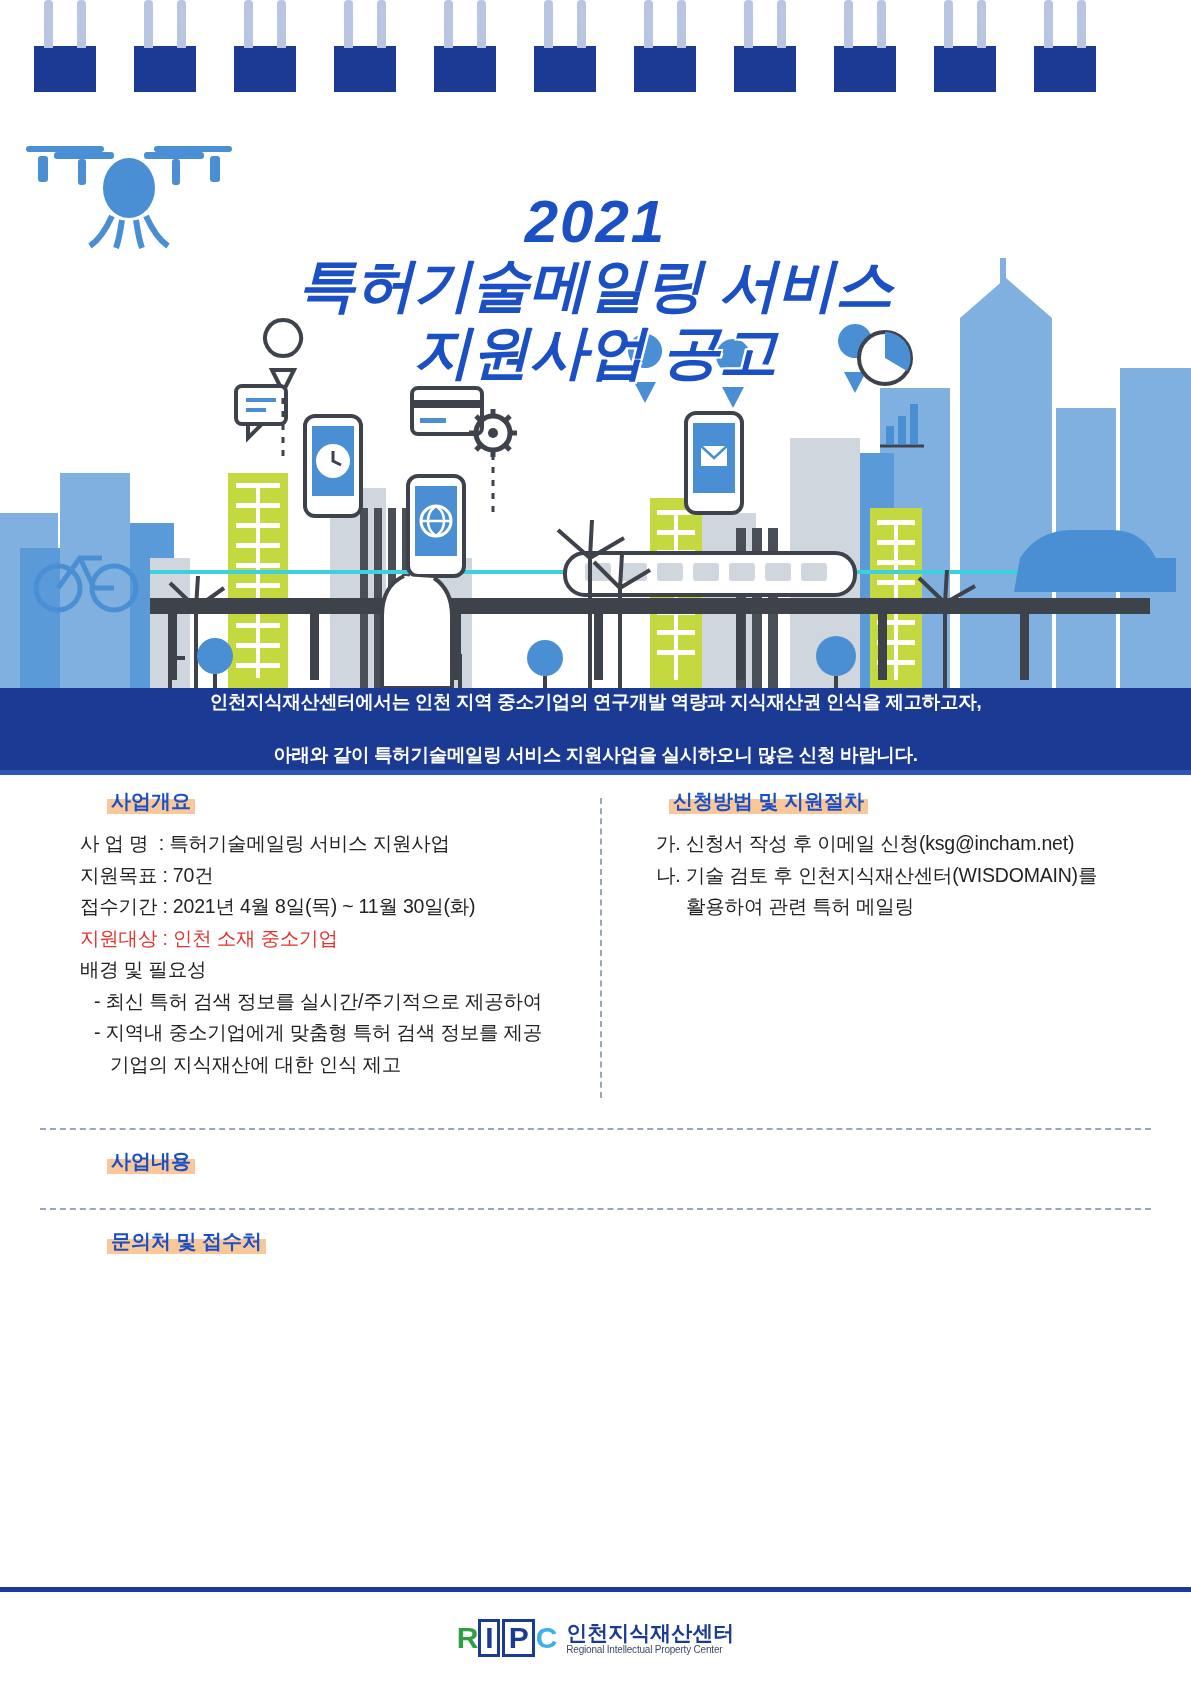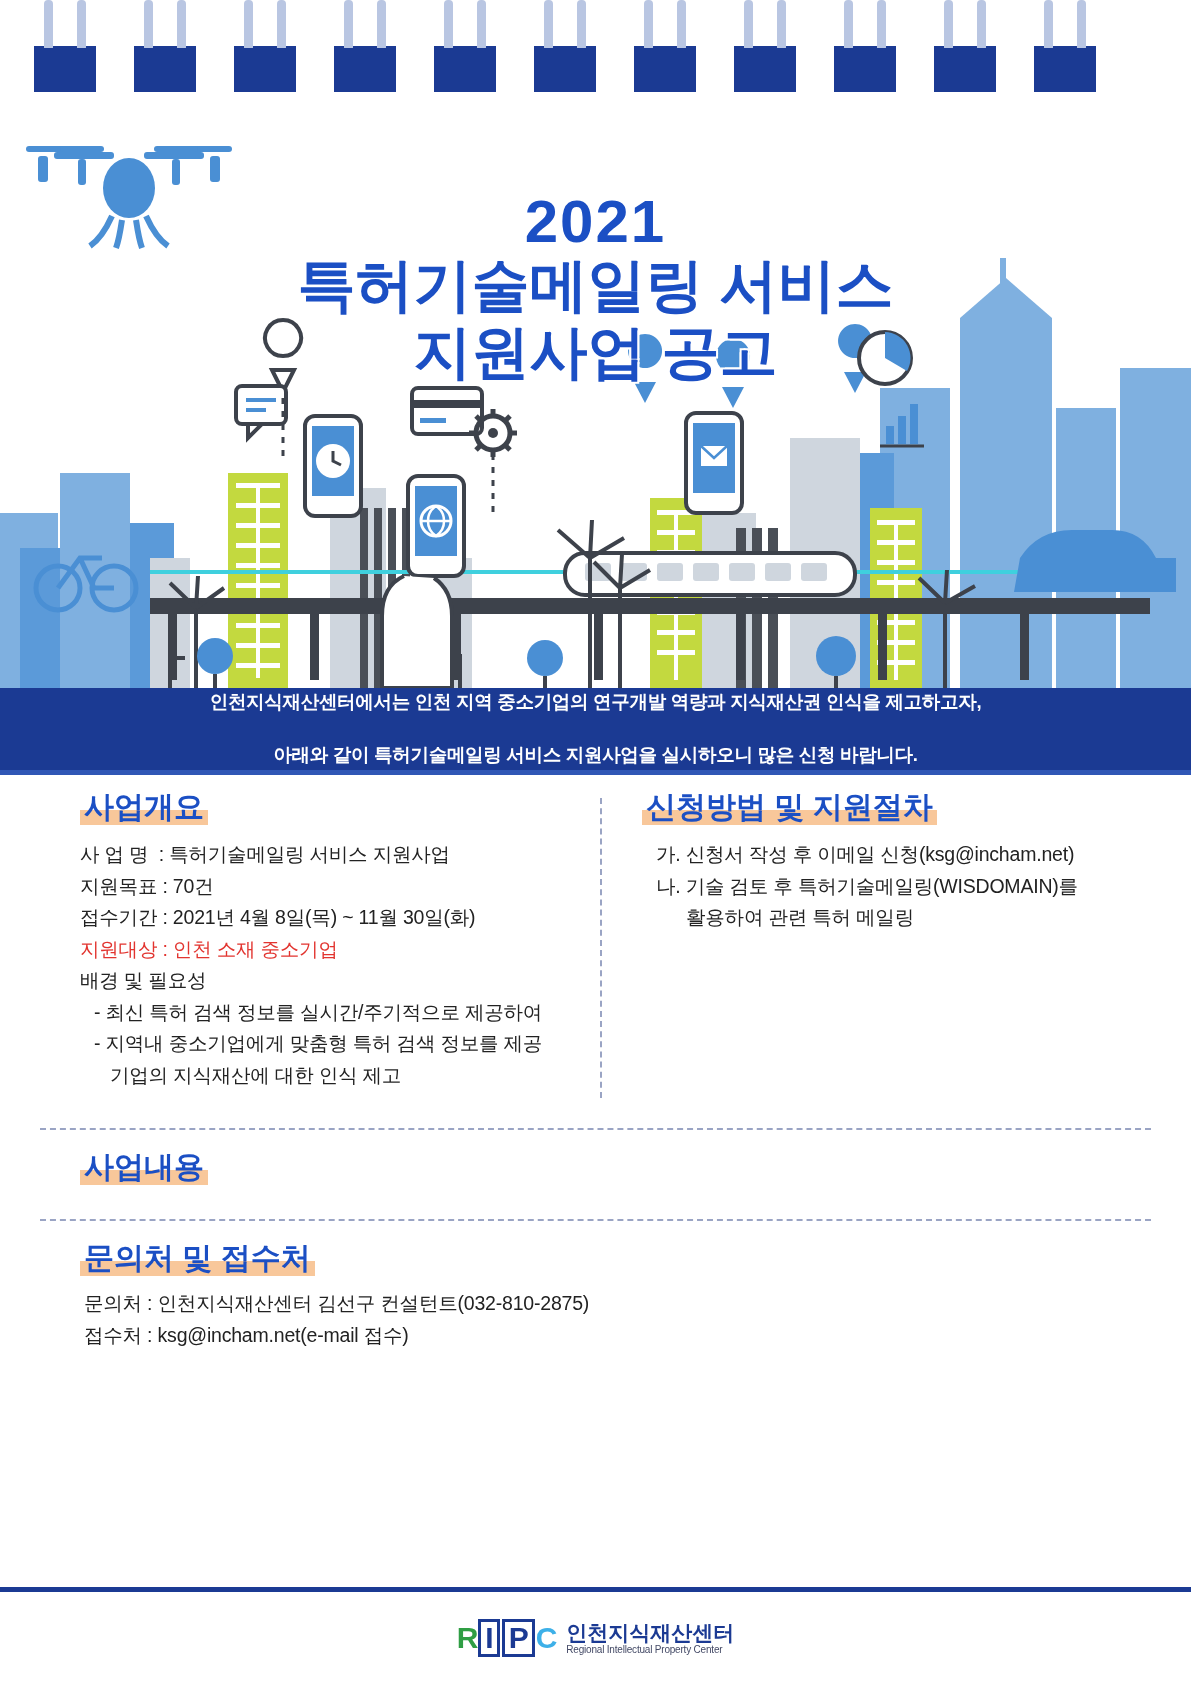--- a/index.html
+++ b/index.html
@@ -57,20 +57,21 @@
   .skyline { position: absolute; bottom: 0; left: 0; width: 1191px; height: 430px; }
 
   .hero-title {
     position: absolute;
     top: 100px;
     left: 0;
     width: 1191px;
     text-align: center;
     z-index: 5;
     pointer-events: none;
+    font-style: italic;
   }
   .hero-year {
     font-size: 60px;
     font-weight: bold;
     color: #1b4fc4;
     letter-spacing: 2px;
     line-height: 1;
     text-shadow: 2px 2px 0 #ffffff, -2px -2px 0 #ffffff, 2px -2px 0 #ffffff, -2px 2px 0 #ffffff;
   }
   .hero-line1 {
@@ -117,26 +118,27 @@
     position: absolute;
     top: 790px; left: 0;
     width: 1191px;
     height: 830px;
     padding: 0 40px;
   }
 
   .sec-title {
     display: inline-block;
     position: relative;
-    font-size: 30px;
+    font-size: 20px;
     font-weight: bold;
     color: #1b4fc4;
     line-height: 1.1;
     padding: 0 4px 2px 4px;
     z-index: 2;
+    margin-left: 27px;
   }
   .sec-title::after {
     content: "";
     position: absolute;
     left: 0; right: 0;
     bottom: 0;
     height: 15px;
     background: #f8c79a;
     z-index: -1;
   }
@@ -484,40 +486,36 @@
           <p class="indent2">기업의 지식재산에 대한 인식 제고</p>
         </div>
       </div>
 
       <div class="divider-v"></div>
 
       <div class="col-right">
         <div class="sec-title">신청방법 및 지원절차</div>
         <div class="body-text" style="margin-top:14px;padding-left:14px">
           <p>가. 신청서 작성 후 이메일 신청(ksg@incham.net)</p>
-          <p>나. 기술 검토 후 특허기술메일링(WISDOMAIN)를</p>
+          <p>나. 기술 검토 후 인천지식재산센터(WISDOMAIN)를</p>
           <p class="indent2">활용하여 관련 특허 메일링</p>
         </div>
       </div>
     </div>
 
     <hr class="hr-dash" style="margin-top:30px">
 
     <div class="sec-block">
       <div class="sec-title">사업내용</div>
     </div>
 
     <hr class="hr-dash" style="margin-top:34px">
 
     <div class="sec-block">
       <div class="sec-title">문의처 및 접수처</div>
-      <div class="body-text" style="margin-top:12px;padding-left:4px">
-        <p>문의처 : 인천지식재산센터 김선구 컨설턴트(032-810-2875)</p>
-        <p>접수처 : ksg@incham.net(e-mail 접수)</p>
-      </div>
     </div>
 
   </div>
 
   <div class="footer-rule"></div>
   <div class="footer">
     <div class="logo-ripc">
       <span class="logo-r">R</span>
       <span class="logo-i logo-box">I</span>
       <span class="logo-p logo-box">P</span>

